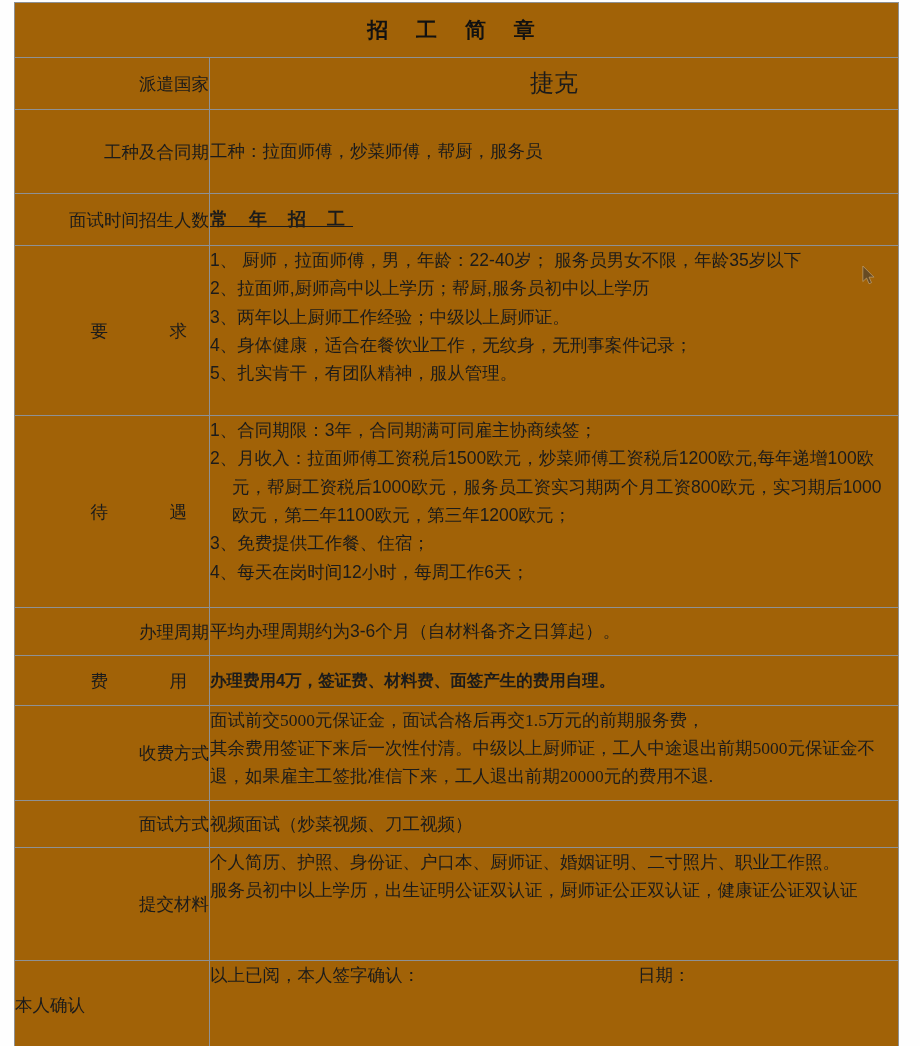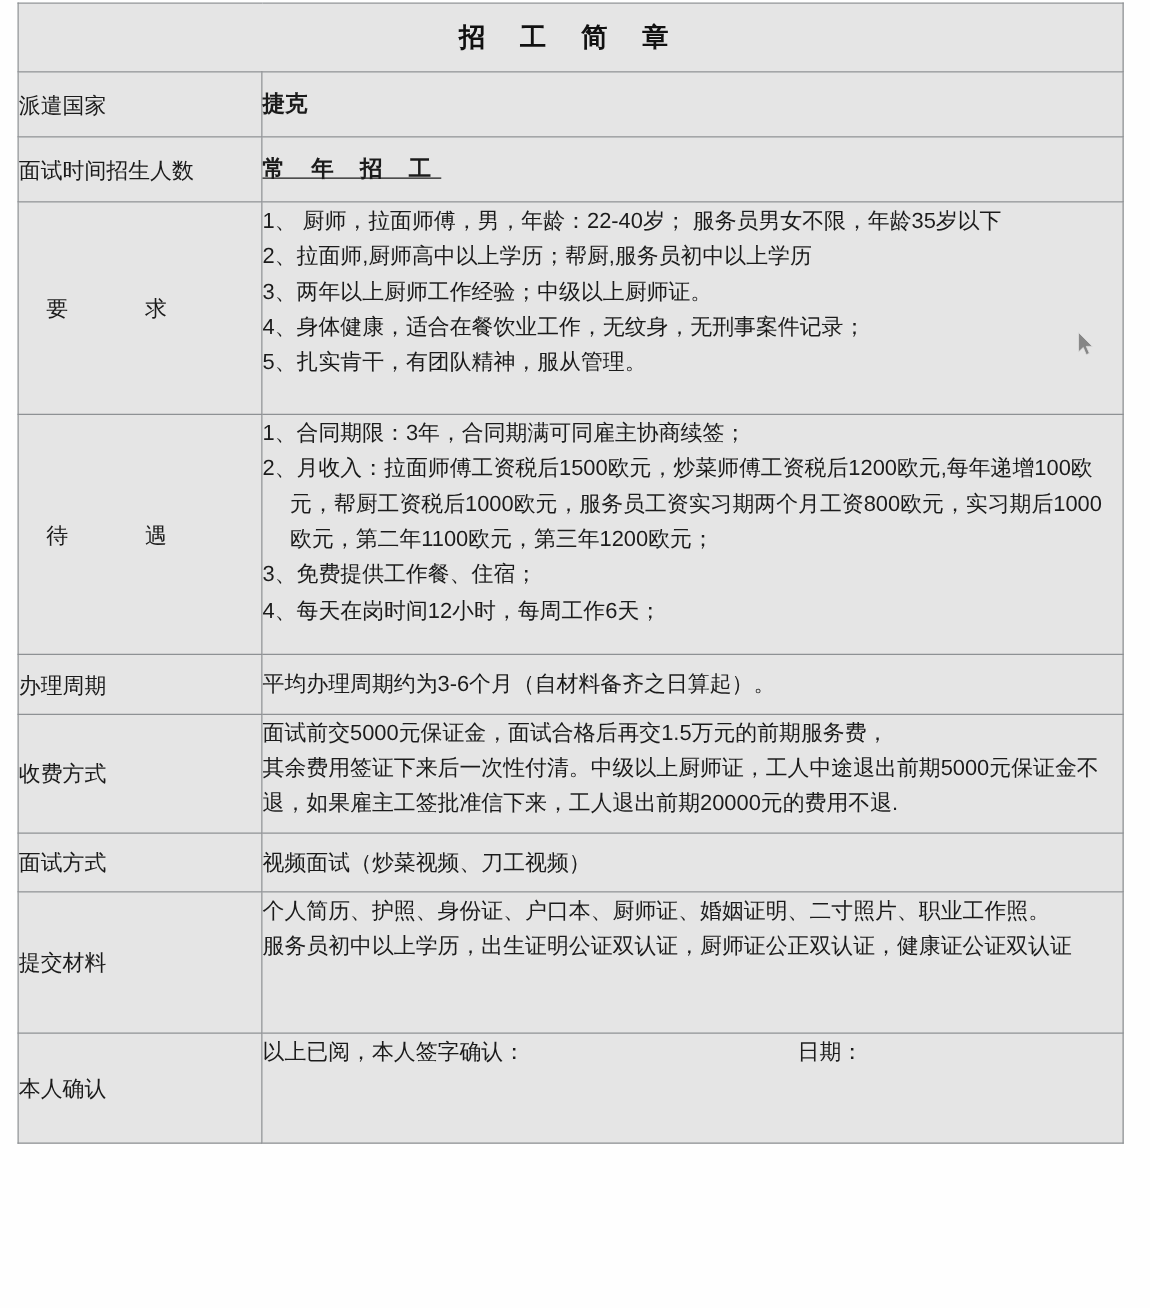--- a/index.html
+++ b/index.html
@@ -29,21 +29,21 @@
     top: 2px;
     width: 884px;
     border-collapse: collapse;
     table-layout: fixed;
     background: #fdfdfd;
   }
   .doc-table td {
     border: 1.6px solid #8e9194;
     padding: 0;
     vertical-align: middle;
-    background: #e5e5e5;
+    background: #a16207;
     margin-top: 10px;
   }
 
   col.lab { width: 195px; }
   col.val { width: 689px; }
 
   
   .title-cell {
     height: 54px;
     text-align: center;
@@ -51,21 +51,21 @@
   .doc-title {
     font-size: 21px;
     font-weight: bold;
     letter-spacing: 11px;
     text-indent: 11px;
     color: #111;
   }
 
   
   .label-cell {
-    text-align: left;
+    text-align: right;
     font-size: 17.5px;
     color: #1b1b1b;
   }
   .label-wide {
     letter-spacing: 22px;
     text-indent: 22px;
   }
   .label-top {
     vertical-align: top;
     text-align: left;
@@ -75,22 +75,23 @@
   
   .val-cell {
     padding: 10px 12px 10px 14px;
     font-size: 17.5px;
     line-height: 1.62;
     vertical-align: middle;
   }
   .val-cell.pad-top { vertical-align: top; }
 
   .center-bold {
-    font-weight: bold;
-    font-size: 18px;
+    text-align: center;
+    font-weight: normal;
+    font-size: 24px;
   }
   .left-bold-sp {
     font-weight: bold;
     font-size: 18px;
     letter-spacing: 8px;
     padding-left: 78px;
     text-decoration: underline;
   }
   .bold-line {
     font-weight: bold;
@@ -105,20 +106,21 @@
   }
   .num-list li {
     padding-left: 22px;
     text-indent: -22px;
     line-height: 1.62;
   }
 
   .plain-lines p {
     margin: 0;
     line-height: 1.6;
+    font-family: Liberation Serif, serif;
   }
 
   .sign-row {
     display: flex;
     align-items: flex-start;
   }
   .sign-left { width: 428px; }
   .sign-right { }
 
   .row-h-country  { height: 52px; }
@@ -160,20 +162,24 @@
         <td class="title-cell" colspan="2">
           <span class="doc-title" id="doc-title-span">招 工 简 章</span>
         </td>
       </tr>
 
       <tr class="row-h-country">
         <td class="label-cell">派遣国家</td>
         <td class="val-cell center-bold">捷克</td>
       </tr>
 
+      <tr class="row-h-job">
+        <td class="label-cell">工种及合同期</td>
+        <td class="val-cell">工种：拉面师傅，炒菜师傅，帮厨，服务员</td>
+      </tr>
 
       <tr class="row-h-time">
         <td class="label-cell">面试时间招生人数</td>
         <td class="val-cell left-bold-sp">常 年 招 工</td>
       </tr>
 
       <tr class="row-h-req">
         <td class="label-cell label-wide">要　求</td>
         <td class="val-cell pad-top">
           <ul class="num-list">
@@ -196,20 +202,24 @@
             <li>4、每天在岗时间12小时，每周工作6天；</li>
           </ul>
         </td>
       </tr>
 
       <tr class="row-h-cycle">
         <td class="label-cell">办理周期</td>
         <td class="val-cell">平均办理周期约为3-6个月（自材料备齐之日算起）。</td>
       </tr>
 
+      <tr class="row-h-fee">
+        <td class="label-cell label-wide">费　用</td>
+        <td class="val-cell bold-line">办理费用4万，签证费、材料费、面签产生的费用自理。</td>
+      </tr>
 
       <tr class="row-h-charge">
         <td class="label-cell">收费方式</td>
         <td class="val-cell pad-top plain-lines">
           <p>面试前交5000元保证金，面试合格后再交1.5万元的前期服务费，</p>
           <p>其余费用签证下来后一次性付清。中级以上厨师证，工人中途退出前期5000元保证金不退，如果雇主工签批准信下来，工人退出前期20000元的费用不退.</p>
         </td>
       </tr>
 
       <tr class="row-h-iv">

